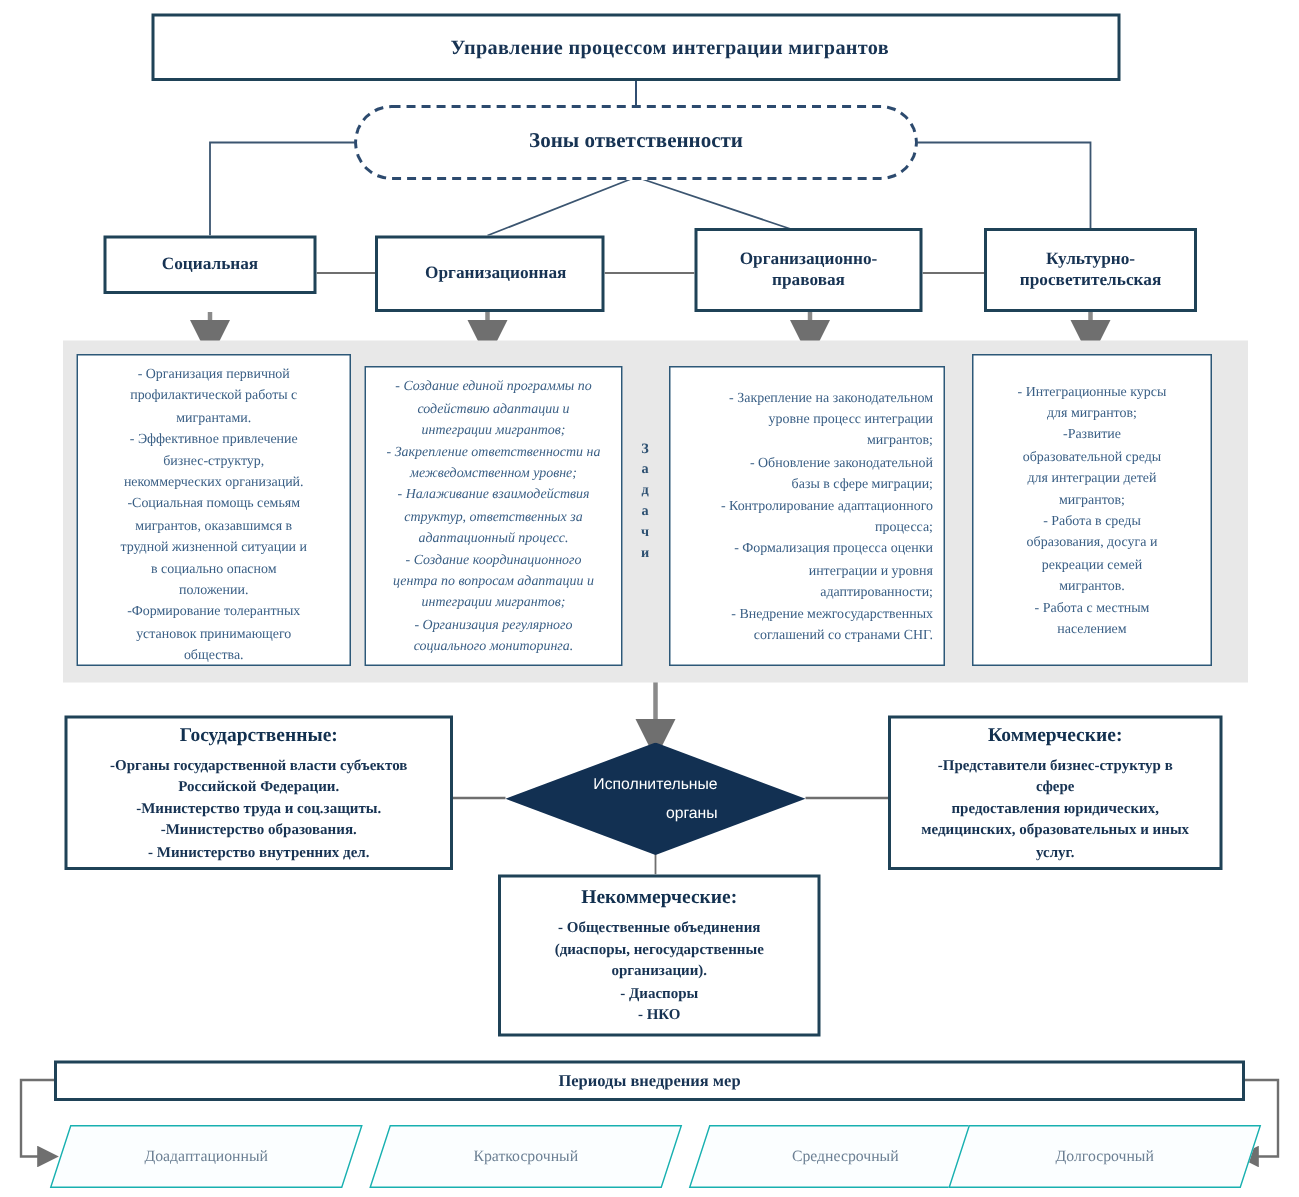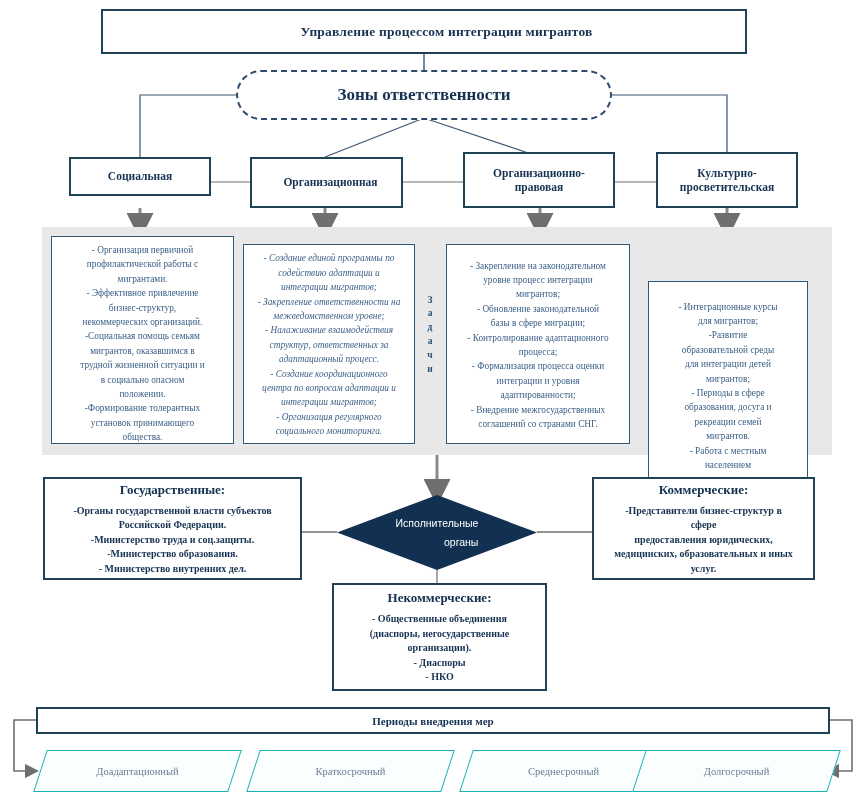--- a/index.html
+++ b/index.html
@@ -37,21 +37,21 @@
     letter-spacing: .2px;
   }
   .zone-box {
     border: 2px dashed #2c4a6e;
     border-radius: 40px;
     background: #ffffff;
     display: flex;
     align-items: center;
     justify-content: center;
     font-weight: bold;
-    font-size: 17px;
+    font-size: 14px;
     color: #173353;
     text-align: center;
   }
   .cat-box {
     font-weight: bold;
     font-size: 11.5px;
     line-height: 1.25;
     padding: 2px 4px;
   }
 
@@ -260,43 +260,43 @@
 
   <div class="abs zadachi" style="left:419px; top:265px; width:22px; height:140px;">
     <span>З</span>
     <span>а</span>
     <span>д</span>
     <span>а</span>
     <span>ч</span>
     <span>и</span>
   </div>
 
-  <div class="abs task-box" style="left:446px; top:244px; width:184px; height:200px; display:flex; flex-direction:column; justify-content:center;">
+  <div class="abs task-box" style="left:446px; top:244px; width:184px; height:200px; display:flex; flex-direction:column; justify-content:center;align-items:flex-end;">
     <p>- Закрепление на законодательном</p>
     <p>уровне процесс интеграции</p>
     <p>мигрантов;</p>
     <p>- Обновление законодательной</p>
     <p>базы в сфере миграции;</p>
     <p>- Контролирование адаптационного</p>
     <p>процесса;</p>
     <p>- Формализация процесса оценки</p>
     <p>интеграции и уровня</p>
     <p>адаптированности;</p>
     <p>- Внедрение межгосударственных</p>
     <p>соглашений со странами СНГ.</p>
   </div>
 
-  <div class="abs task-box" style="left:648px; top:236px; width:160px; height:208px; display:flex; flex-direction:column; justify-content:center;margin-top:45px;">
+  <div class="abs task-box" style="left:648px; top:236px; width:160px; height:208px; display:flex; flex-direction:column; justify-content:center;">
     <p>- Интеграционные курсы</p>
     <p>для мигрантов;</p>
     <p>-Развитие</p>
     <p>образовательной среды</p>
     <p>для интеграции детей</p>
     <p>мигрантов;</p>
-    <p>- Периоды в сфере</p>
+    <p>- Работа в среды</p>
     <p>образования, досуга и</p>
     <p>рекреации семей</p>
     <p>мигрантов.</p>
     <p>- Работа с местным</p>
     <p>населением</p>
   </div>
 
   <div class="abs org-box" style="left:43px; top:477px; width:259px; height:103px;">
     <div class="hdr">Государственные:</div>
     <p>-Органы государственной власти субъектов</p>

